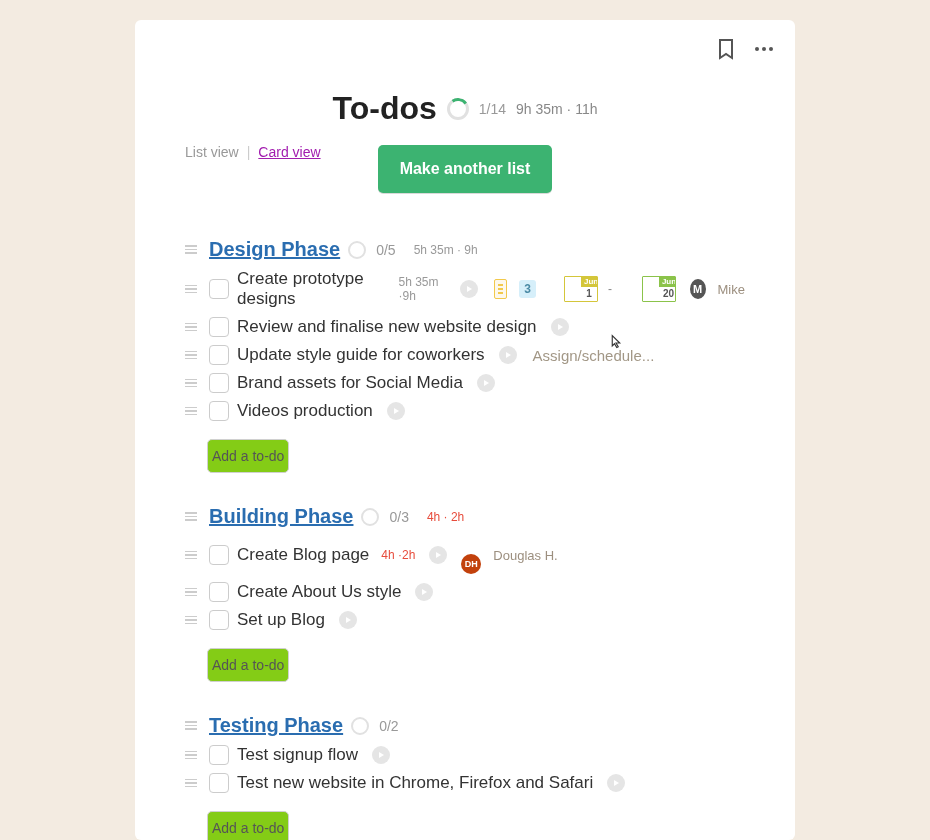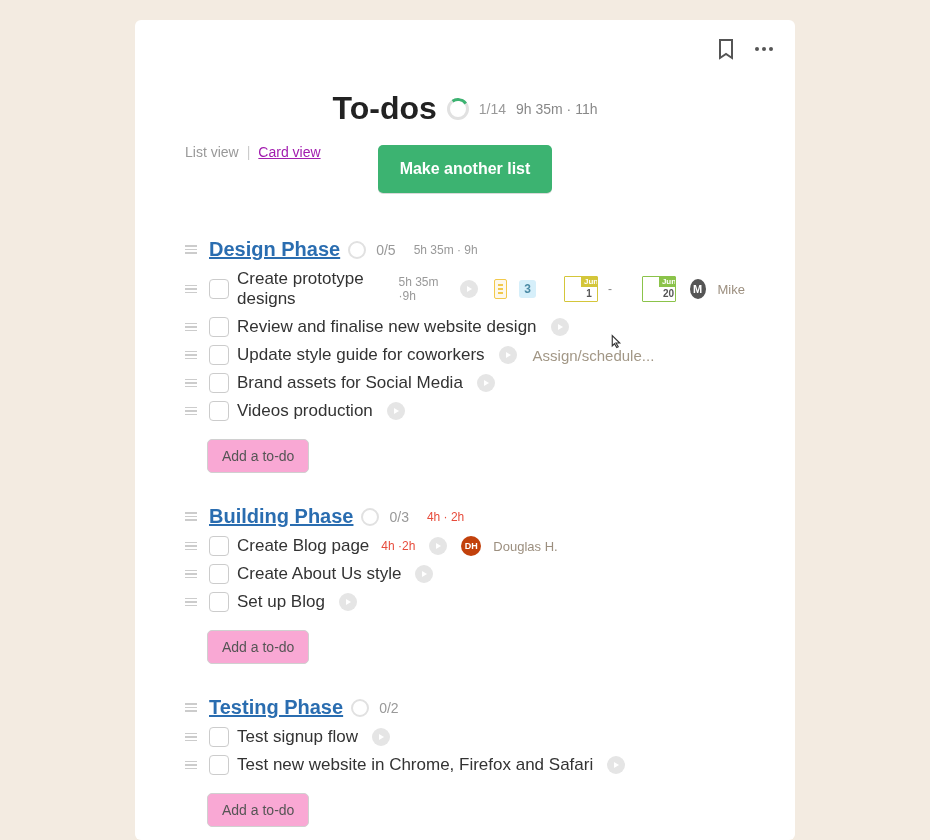--- a/index.html
+++ b/index.html
@@ -179,30 +179,30 @@
   .date-chip.green .m { background:#8bc34a; }
   .date-chip .d { padding:2px 4px; font-weight:700; color:#555; }
   .dash { color:#888; margin:0 2px; font-size:12px;}
   .avatar {
     width:20px; height:20px; border-radius:50%;
     background:#555; color:#fff;
     font-size:11px; font-weight:600;
     display:inline-flex; align-items:center; justify-content:center;
     margin-left:6px;
   }
-  .avatar.green { background:#c2410c; }
+  .avatar.green { background:#c2410c;margin-top:18px; }
   .assignee { font-size:13px; color:#9c8f7f; margin-left:4px; }
   .assign-prompt { font-size:15px; color:#a29786; margin-left:8px; }
   .add-btn {
     border:1px solid #d0d0d0;
-    background:#f9a8d4;
+    background:#84cc16;
     border-radius:5px;
     font-size:14px;
     color:#555;
-    padding:8px 14px;
+    padding:8px 4px;
     margin-top:10px;
     margin-left:22px;
     cursor:pointer;
   }
   .cursor-icon {
     position:absolute;
     width:12px;
     left: 475px;
     top: 314px;
   }

